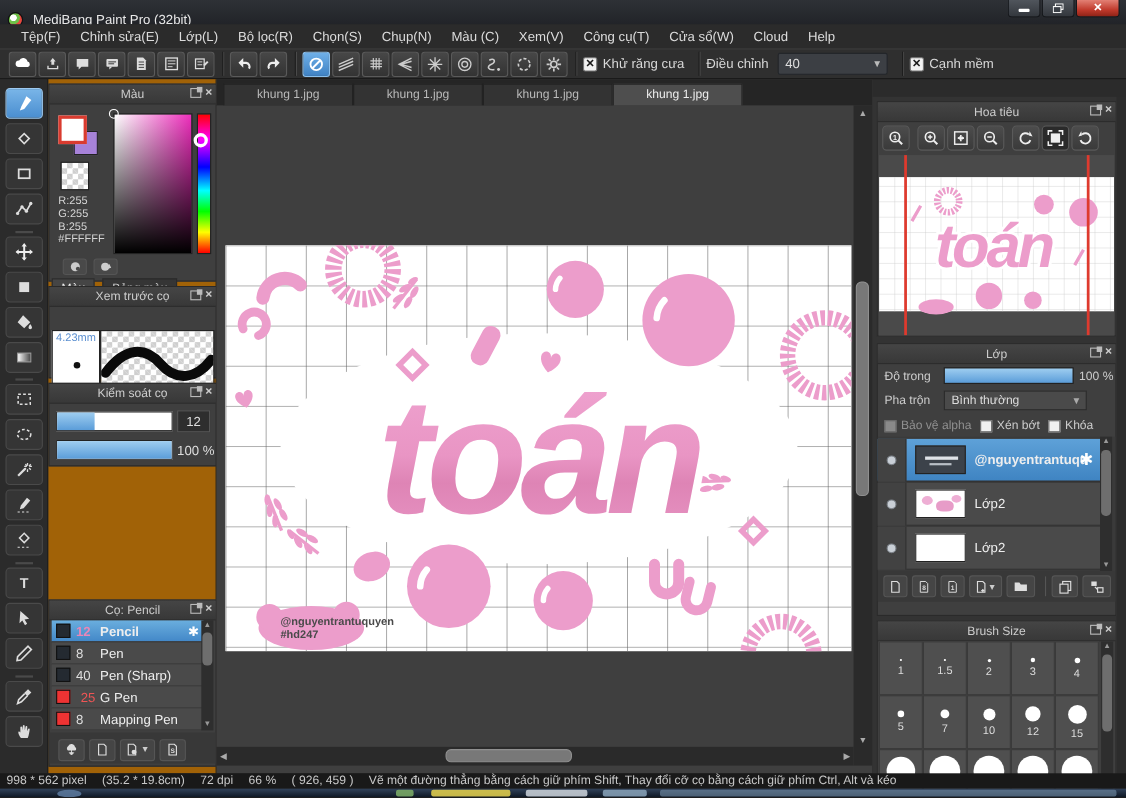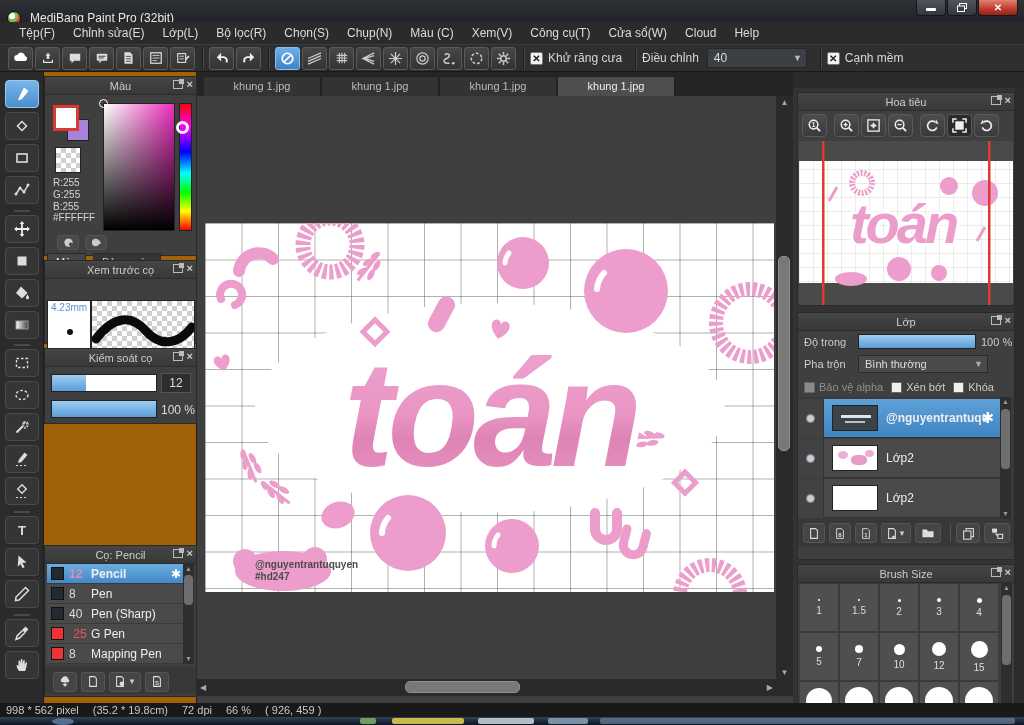--- a/index.html
+++ b/index.html
@@ -945,20 +945,21 @@
       </div>
     </div>
   </div>
 
   <div id="statusbar">
     <span>998 * 562 pixel</span>
     <span>(35.2 * 19.8cm)</span>
     <span>72 dpi</span>
     <span>66 %</span>
     <span>( 926, 459 )</span>
+    <span>Vẽ một đường thẳng bằng cách giữ phím Shift, Thay đổi cỡ cọ bằng cách giữ phím Ctrl, Alt và kéo</span>
   </div>
 
   <div id="taskbar">
     <div class="tb-blob" style="left:52px;width:22px;background:#5d7ba0;border-radius:50%;height:7px"></div>
     <div class="tb-blob" style="left:360px;width:16px;background:#7fb069"></div>
     <div class="tb-blob" style="left:392px;width:72px;background:#e8d44d"></div>
     <div class="tb-blob" style="left:478px;width:56px;background:#cfd6dd"></div>
     <div class="tb-blob" style="left:548px;width:40px;background:#8aa4bb"></div>
     <div class="tb-blob" style="left:600px;width:415px;background:#7e9ab5;opacity:.55"></div>
   </div>

